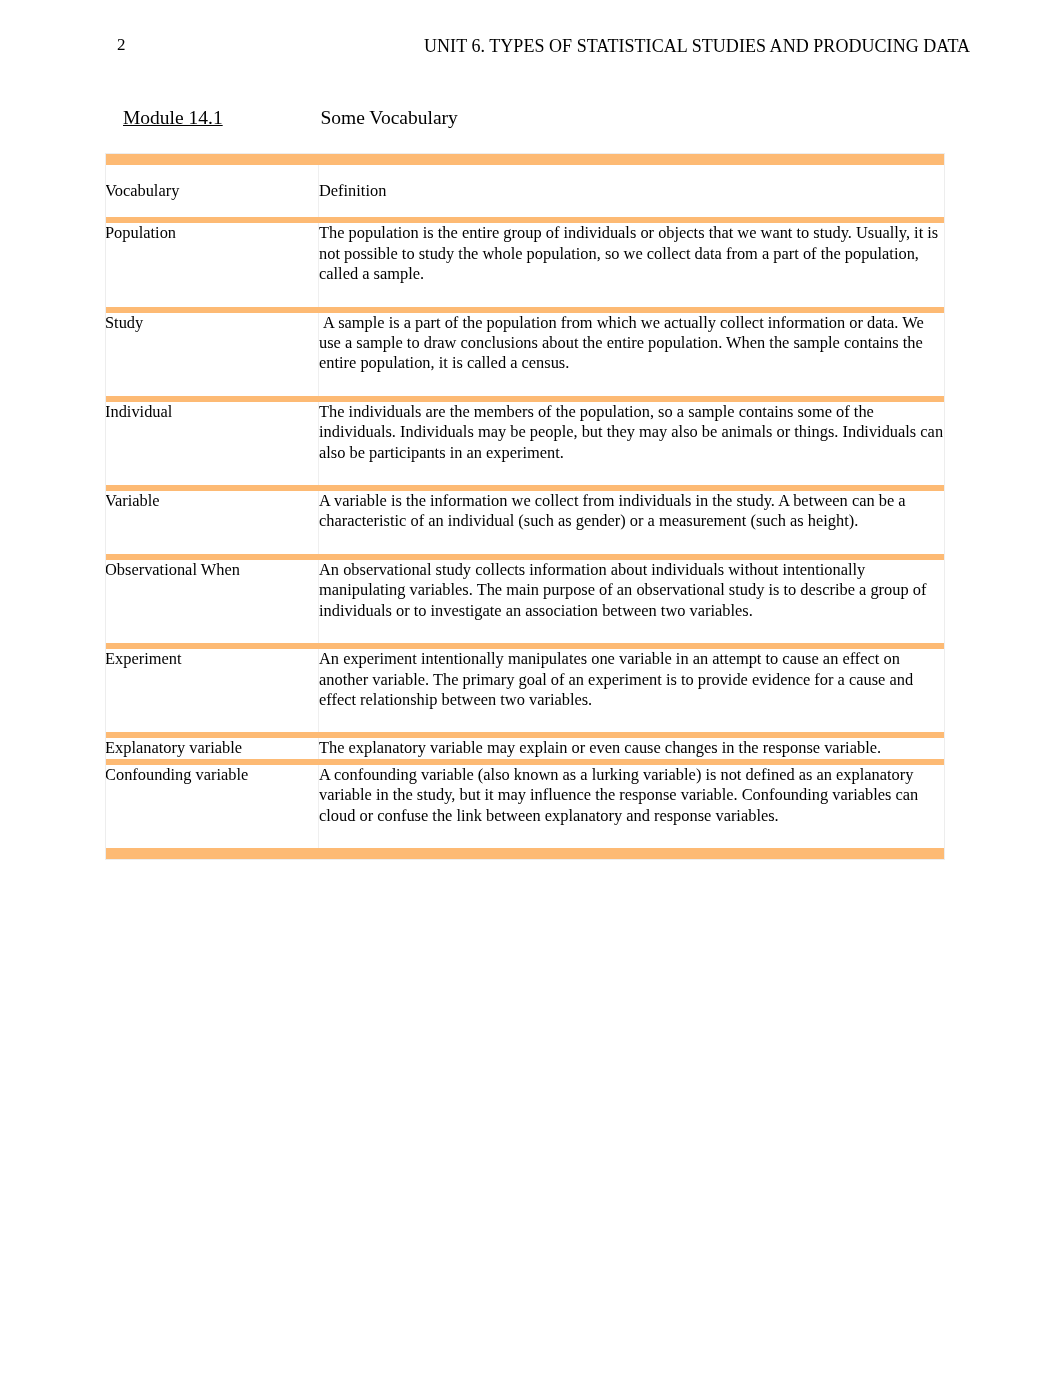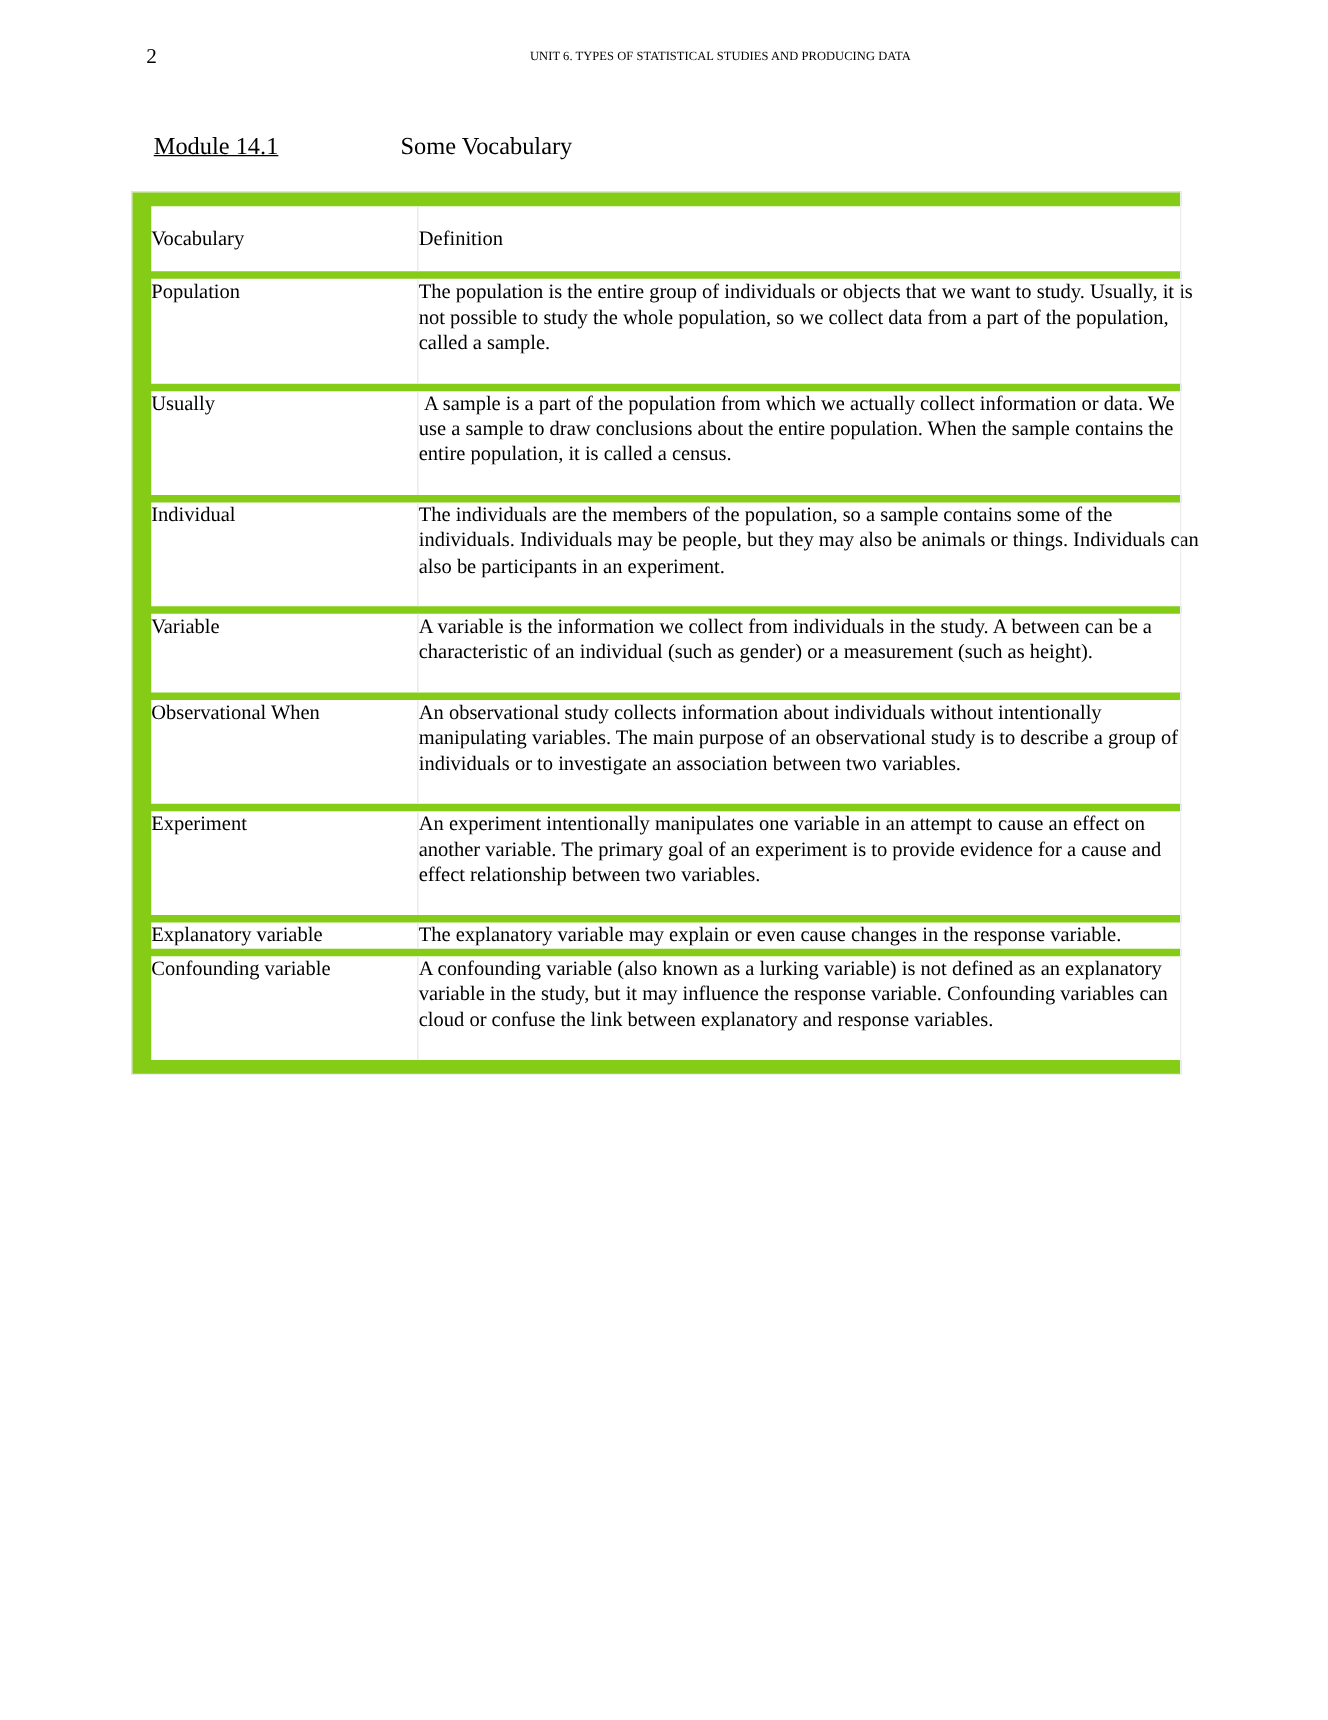--- a/index.html
+++ b/index.html
@@ -37,21 +37,21 @@
     left: 117px;
     top: 0;
     font-size: 17px;
     line-height: 22px;
     letter-spacing: 0.2px;
   }
   .head-title {
     position: absolute;
     left: 424px;
     top: 2px;
-    font-size: 10px;
+    font-size: 18px;
     line-height: 20px;
     letter-spacing: 0.05px;
     white-space: nowrap;
   }
 
   
   .module-heading {
     position: absolute;
     top: 104px;
     left: 123px;
@@ -70,22 +70,22 @@
   .module-heading .mh-title {
     display: inline-block;
   }
 
   
   .table-wrap {
     position: absolute;
     top: 153px;
     left: 105px;
     width: 840px;
-    background: #84cc16;
-    padding: 6px 0 6px 16px;
+    background: #fdba74;
+    padding: 6px 0 6px 0;
     box-sizing: border-box;
   }
   .vocab-table {
     width: 844px;
     border-collapse: separate;
     border-spacing: 0 6px;
     table-layout: fixed;
   }
   .vocab-table td {
     background: #ffffff;
@@ -165,21 +165,21 @@
               <span class="def-text">Definition</span>
             </td>
           </tr>
           <tr class="row-tall">
             <td class="cell-term">Population</td>
             <td class="cell-def">
               <span class="def-text">The population is the entire group of individuals or objects that we want to study. Usually, it is not possible to study the whole population, so we collect data from a part of the population, called a sample.</span>
             </td>
           </tr>
           <tr class="row-tall">
-            <td class="cell-term">Usually</td>
+            <td class="cell-term">Study</td>
             <td class="cell-def">
               <span class="def-text"> A sample is a part of the population from which we actually collect information or data. We use a sample to draw conclusions about the entire population. When the sample contains the entire population, it is called a census.</span>
             </td>
           </tr>
           <tr class="row-tall">
             <td class="cell-term">Individual</td>
             <td class="cell-def">
               <span class="def-text">The individuals are the members of the population, so a sample contains some of the individuals. Individuals may be people, but they may also be animals or things. Individuals can also be participants in an experiment.</span>
             </td>
           </tr>

